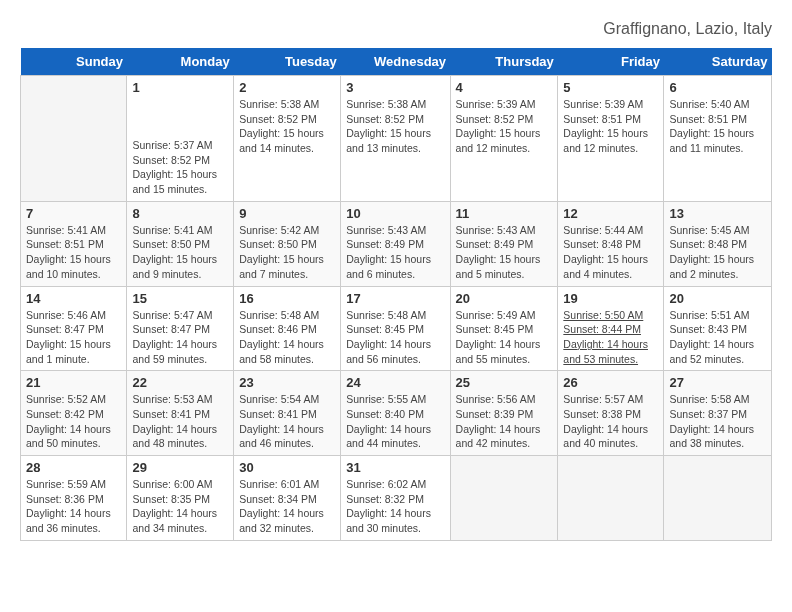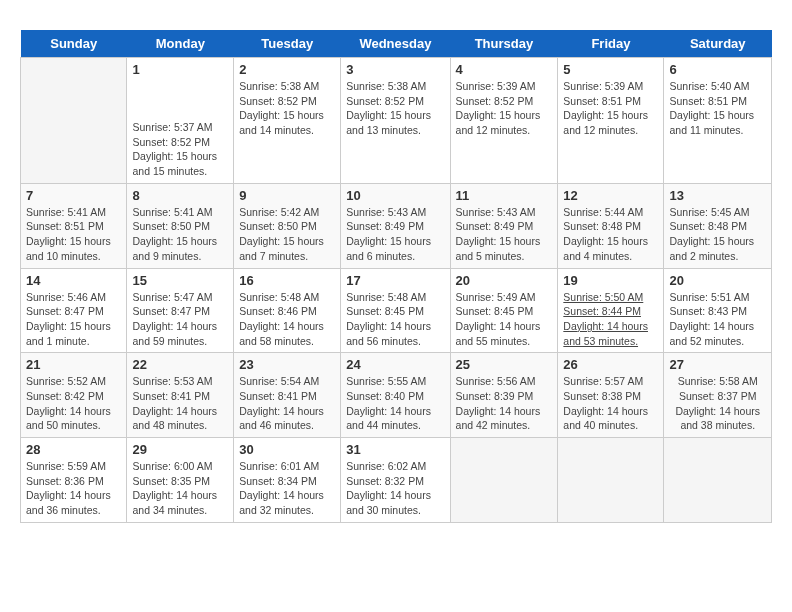--- a/index.html
+++ b/index.html
@@ -49,21 +49,21 @@
     }
     table {
       width: 100%;
       border-collapse: collapse;
       font-size: 11px;
     }
     thead tr th {
       background-color: #1565c0;
       color: #fff;
       padding: 6px 4px;
-      text-align: center;
+      text-align: right;
       font-size: 13px;
       font-weight: bold;
     }
     tbody tr td {
       border: 1px solid #ccc;
       vertical-align: top;
       padding: 4px 5px;
       width: 113px;
       min-height: 80px;
       background: #fff;
@@ -89,20 +89,21 @@
   </style>
 </head>
 <body>
 
 <div class="header">
   <div class="logo">
     <div>
     </div>
   </div>
   <div class="title-section">
+    <div class="location">Graffignano, Lazio, Italy</div>
   </div>
 </div>
 
 <table>
   <thead>
     <tr>
     <th>Sunday</th>
         <th>Monday</th>
         <th>Tuesday</th>
         <th>Wednesday</th>
@@ -297,21 +298,21 @@
         </td>
         <td>
           <span class="day-number">26</span>
           <div class="day-info" style="white-space: pre-line;">Sunrise: 5:57 AM
 Sunset: 8:38 PM
 Daylight: 14 hours
 and 40 minutes.</div>
         </td>
         <td>
           <span class="day-number">27</span>
-          <div class="day-info" style="white-space: pre-line; text-align: center;">Sunrise: 5:58 AM
+          <div class="day-info" style="white-space: pre-line;">Sunrise: 5:58 AM
 Sunset: 8:37 PM
 Daylight: 14 hours
 and 38 minutes.</div>
         </td>
       </tr>
       <tr>
         <td>
           <span class="day-number">28</span>
           <div class="day-info" style="white-space: pre-line;">Sunrise: 5:59 AM
 Sunset: 8:36 PM

